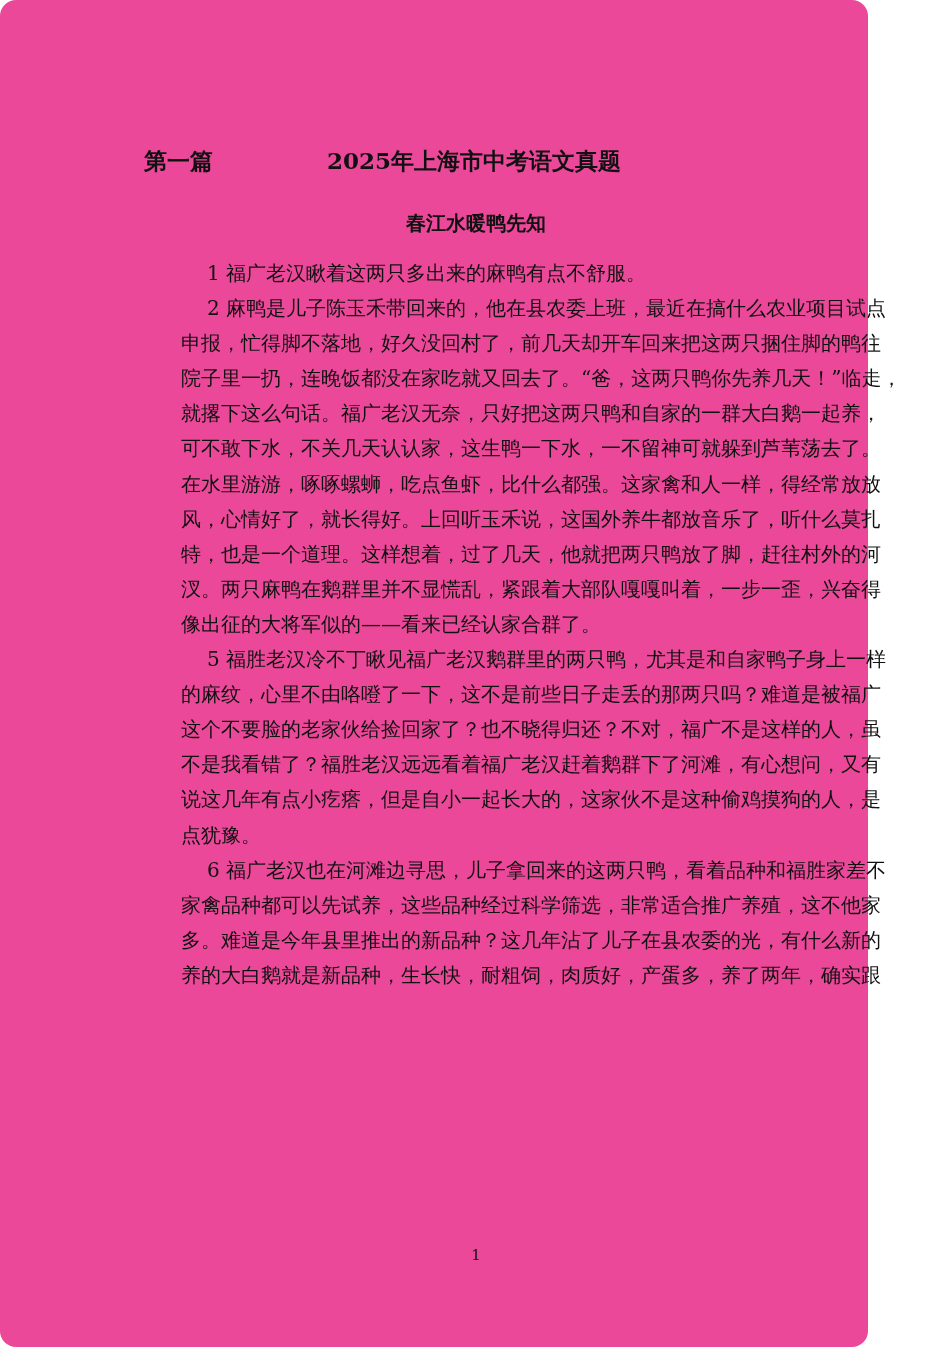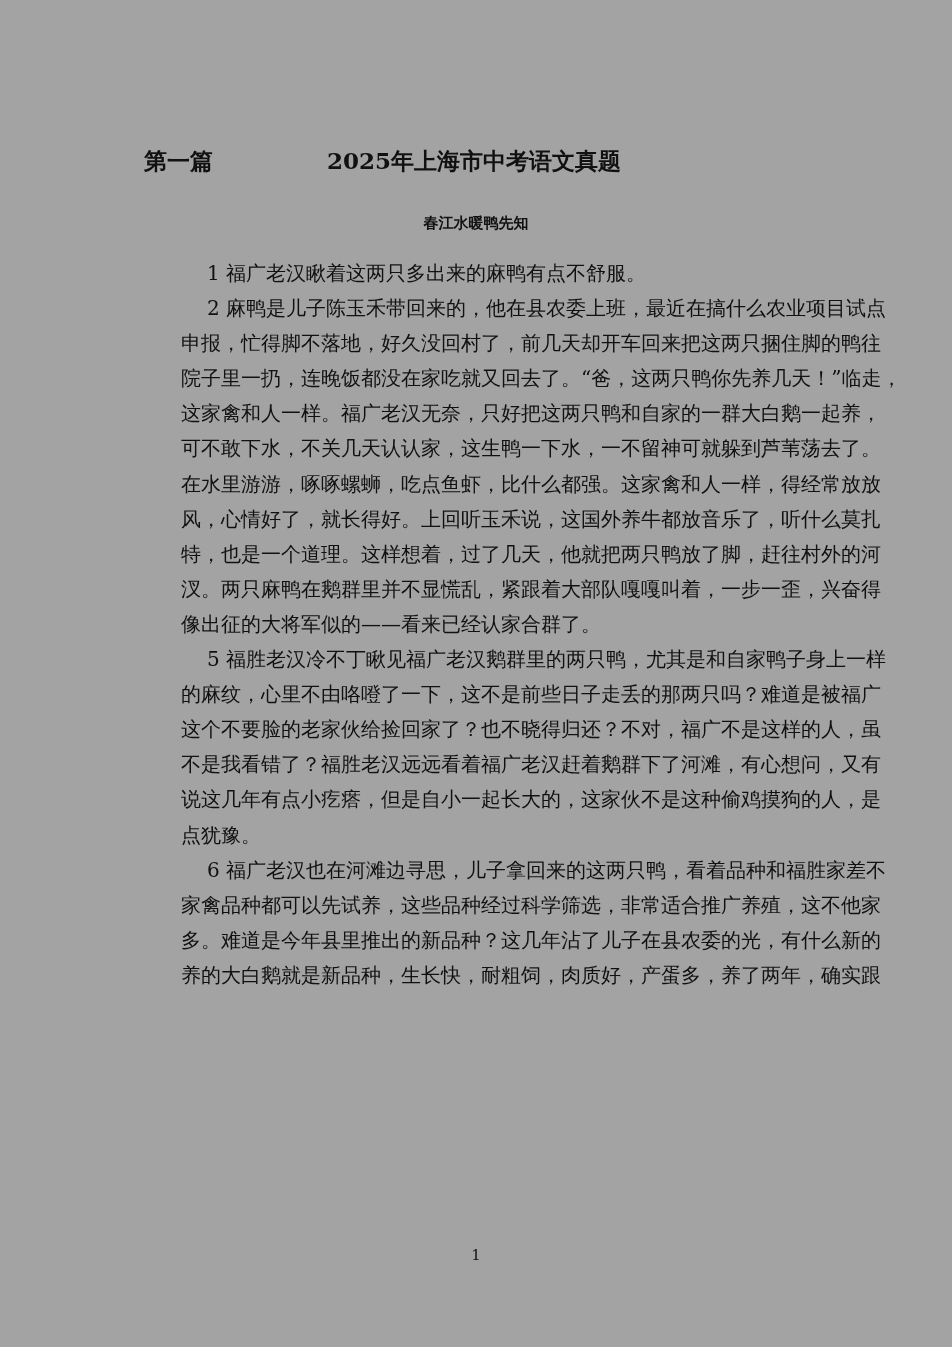--- a/index.html
+++ b/index.html
@@ -11,22 +11,23 @@
       width: 952px;
       height: 1347px;
       position: relative;
       overflow: hidden;
       color: #111111;
       font-family: "DejaVu Serif", "Liberation Serif", serif;
     }
     .page {
       position: absolute;
       left: 0; top: 0;
-      width: 952px; height: 1347px;
-      background: #a3a3a3;
+      width: 868px; height: 1347px;
+      background: #ec4899;
+      border-radius: 16px;
     }
     .heading {
       position: absolute;
       top: 143px;
       left: 144px;
       width: 700px;
       height: 40px;
       font-size: 23px;
       font-weight: bold;
       line-height: 36px;
@@ -41,21 +42,21 @@
       position: absolute;
       left: 183px;
       top: 0;
     }
     .article-title {
       position: absolute;
       top: 209px;
       left: 0;
       width: 952px;
       text-align: center;
-      font-size: 15px;
+      font-size: 20px;
       font-weight: bold;
       line-height: 28px;
     }
     .body-text {
       position: absolute;
       top: 256px;
       left: 141px;
       width: 670px;
       font-size: 20px;
       line-height: 35.1px;
@@ -99,21 +100,21 @@
   <div class="body-text">
 
     <div>
       <span class="para-line first last">1 福广老汉瞅着这两只多出来的麻鸭有点不舒服。</span>
     </div>
 
     <div>
       <span class="para-line first">2 麻鸭是儿子陈玉禾带回来的，他在县农委上班，最近在搞什么农业项目试点</span>
       <span class="para-line">申报，忙得脚不落地，好久没回村了，前几天却开车回来把这两只捆住脚的鸭往</span>
       <span class="para-line">院子里一扔，连晚饭都没在家吃就又回去了。“爸，这两只鸭你先养几天！”临走，</span>
-      <span class="para-line">这家禽和人一样。福广老汉无奈，只好把这两只鸭和自家的一群大白鹅一起养，</span>
+      <span class="para-line">就撂下这么句话。福广老汉无奈，只好把这两只鸭和自家的一群大白鹅一起养，</span>
       <span class="para-line">可不敢下水，不关几天认认家，这生鸭一下水，一不留神可就躲到芦苇荡去了。</span>
     </div>
 
     <div>
       <span class="para-line">在水里游游，啄啄螺蛳，吃点鱼虾，比什么都强。这家禽和人一样，得经常放放</span>
       <span class="para-line">风，心情好了，就长得好。上回听玉禾说，这国外养牛都放音乐了，听什么莫扎</span>
       <span class="para-line">特，也是一个道理。这样想着，过了几天，他就把两只鸭放了脚，赶往村外的河</span>
       <span class="para-line">汊。两只麻鸭在鹅群里并不显慌乱，紧跟着大部队嘎嘎叫着，一步一歪，兴奋得</span>
       <span class="para-line last">像出征的大将军似的——看来已经认家合群了。</span>
     </div>

